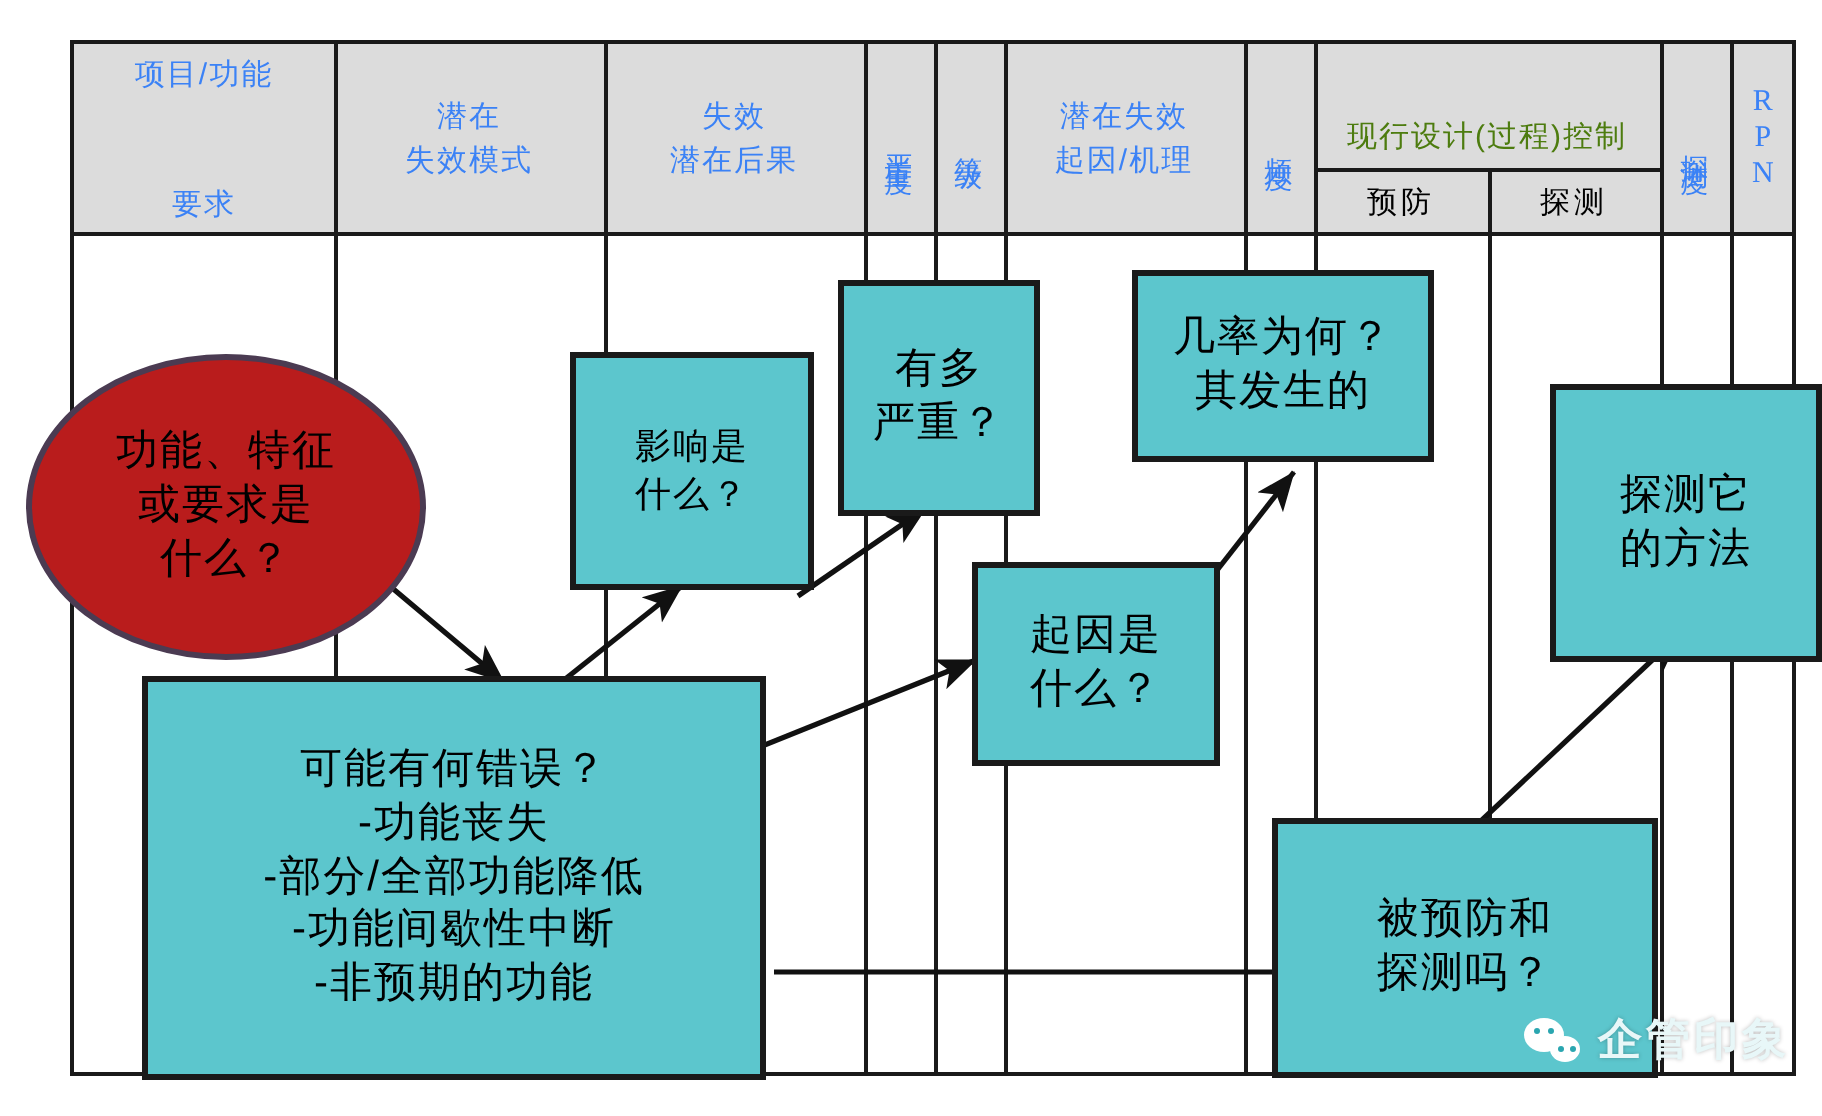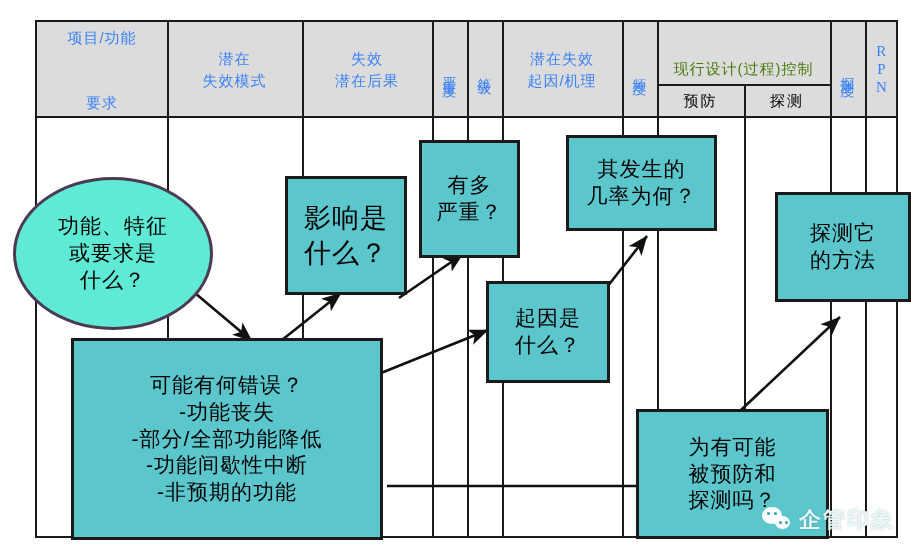--- a/index.html
+++ b/index.html
@@ -123,42 +123,42 @@
     font-size: 20px;
     line-height: 1.28;
     letter-spacing: 1px;
     z-index: 6;
   }
   .node .ln { display: block; white-space: nowrap; }
 
   .node.ellipse {
     border-radius: 50%;
     border: 3px solid #4b3b52;
-    background: #5eead4;
+    background: #b91c1c;
     z-index: 7;
   }
 
   
   #arrows {
     position: absolute;
     left: 0;
     top: 0;
     width: 911px;
     height: 558px;
     z-index: 5;
     pointer-events: none;
   }
 
   
   #watermark {
     position: absolute;
     left: 762px;
     top: 505px;
     display: flex;
-    align-items: center;
+    align-items: flex-end;
     gap: 7px;
     z-index: 9;
   }
   #wm-logo {
     width: 30px;
     height: 26px;
     position: relative;
   }
   .bub {
     position: absolute;
@@ -263,42 +263,41 @@
         <span class="ln">或要求是</span>
         <span class="ln">什么？</span>
       </div>
       <div class="node" style="left: 71px; top: 338px; width: 312px; height: 202px; font-size: 21px;">
         <span class="ln">可能有何错误？</span>
         <span class="ln">-功能丧失</span>
         <span class="ln">-部分/全部功能降低</span>
         <span class="ln">-功能间歇性中断</span>
         <span class="ln">-非预期的功能</span>
       </div>
-      <div class="node" style="left: 285px; top: 176px; width: 122px; height: 119px; font-size: 27px;">
+      <div class="node" style="left: 285px; top: 176px; width: 122px; height: 119px; font-size: 18px;">
         <span class="ln">影响是</span>
         <span class="ln">什么？</span>
       </div>
       <div class="node" style="left: 419px; top: 140px; width: 101px; height: 118px; font-size: 21px;">
         <span class="ln">有多</span>
         <span class="ln">严重？</span>
       </div>
       <div class="node" style="left: 566px; top: 135px; width: 151px; height: 96px; font-size: 21px;">
+        <span class="ln">几率为何？</span>
         <span class="ln">其发生的</span>
-        <span class="ln">几率为何？</span>
       </div>
       <div class="node" style="left: 486px; top: 281px; width: 124px; height: 102px; font-size: 21px;">
         <span class="ln">起因是</span>
         <span class="ln">什么？</span>
       </div>
       <div class="node" style="left: 636px; top: 409px; width: 193px; height: 130px; font-size: 21px;">
-        <span class="ln">为有可能</span>
         <span class="ln">被预防和</span>
         <span class="ln">探测吗？</span>
       </div>
-      <div class="node" style="left: 775px; top: 192px; width: 136px; height: 110px; font-size: 21px;">
+      <div class="node" style="left: 775px; top: 192px; width: 136px; height: 139px; font-size: 21px;">
         <span class="ln">探测它</span>
         <span class="ln">的方法</span>
       </div>
     </div>
 
   <div id="watermark">
     <div id="wm-logo">
       <span class="bub b1"></span>
       <span class="bub b2"></span>
       <span class="dot" style="left:5px;  top:5px;"></span>

